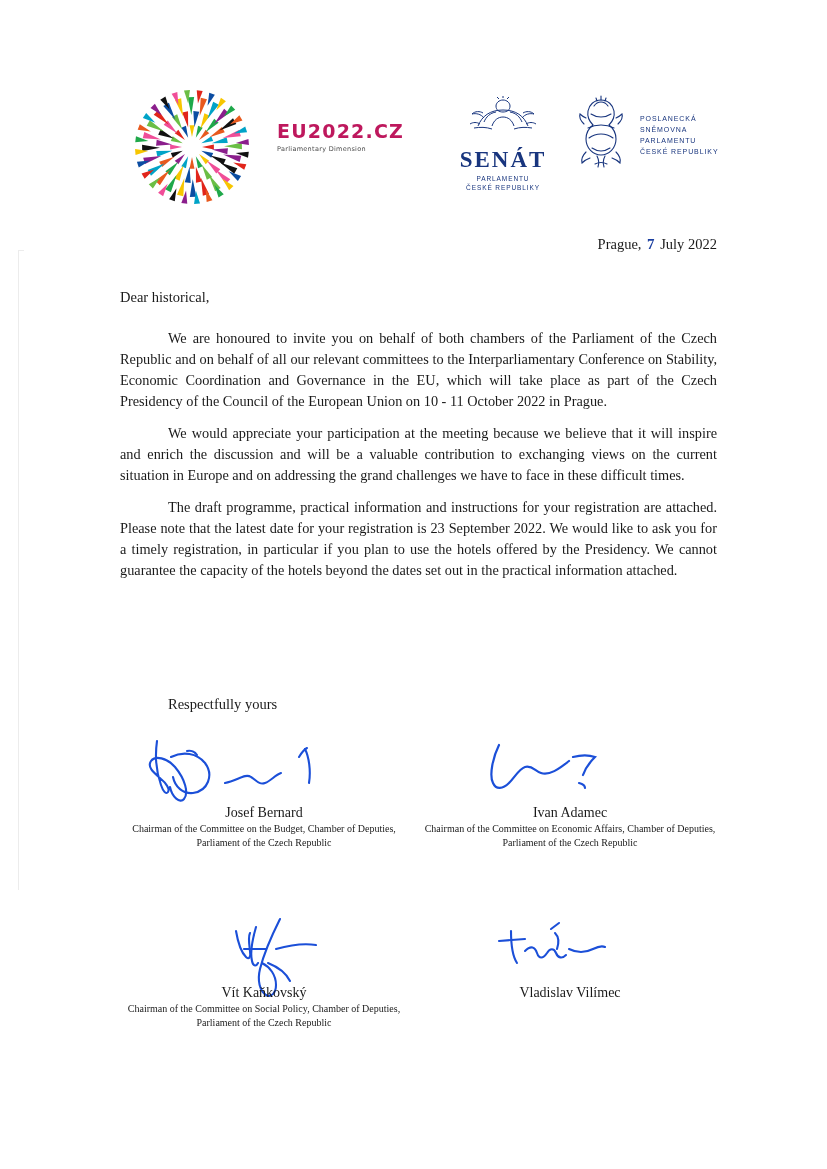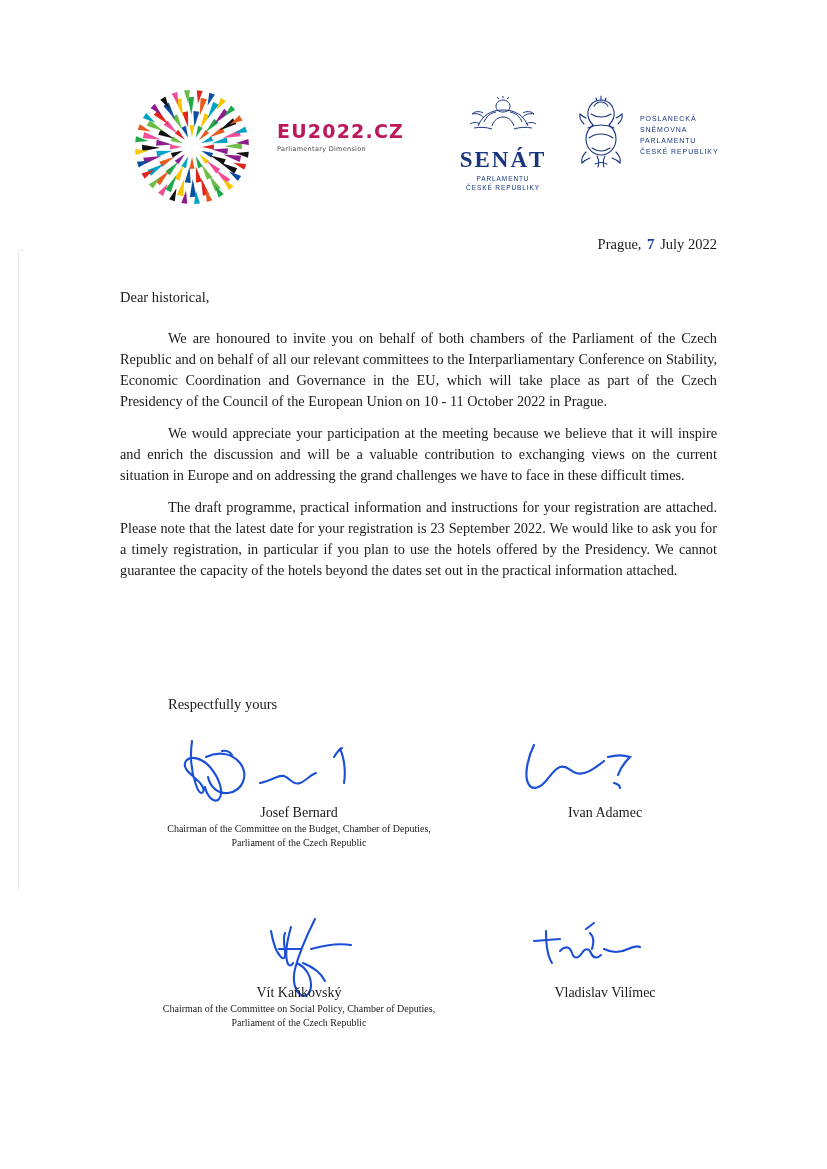--- a/index.html
+++ b/index.html
@@ -177,21 +177,20 @@
   .sig-grid {
     position: absolute;
     left: 0;
     right: 0;
     top: 735px;
   }
   .sig-cell {
     position: absolute;
     width: 300px;
     text-align: center;
-    margin-left: 35px;
   }
   .sig-col-left { left: 114px; }
   .sig-col-right { left: 420px; }
   .sig-row-1 { top: 0; }
   .sig-row-2 { top: 180px; }
 
   .sig-ink {
     height: 78px;
     position: relative;
   }
@@ -421,20 +420,21 @@
       <div class="sig-ink">
         <svg width="230" height="78" viewBox="0 0 230 78" aria-hidden="true">
           <g fill="none" stroke="#1b4fd8" stroke-width="2.2" stroke-linecap="round">
             <path d="M44 10 c-6 12 -10 30 -6 38 c3 7 10 6 16 0 c6 -6 10 -14 16 -16 c7 -2 10 4 16 6 c8 3 18 -4 28 -12"></path>
             <path d="M118 22 c8 -2 16 -2 22 0 c-6 6 -10 12 -12 18"></path>
             <path d="M124 48 c4 1 6 3 6 5"></path>
           </g>
         </svg>
       </div>
       <div class="sig-name">Ivan Adamec</div>
+      <div class="sig-role">Chairman of the Committee on Economic Affairs, Chamber of Deputies, Parliament of the Czech Republic</div>
     </div>
 
     <div class="sig-cell sig-col-left sig-row-2">
       <div class="sig-ink">
         <svg width="240" height="90" viewBox="0 0 240 90" aria-hidden="true">
           <g fill="none" stroke="#1b4fd8" stroke-width="2.1" stroke-linecap="round">
             <path d="M92 16 c2 12 6 22 10 26 c3 3 5 0 4 -6 c-1 -8 -2 -14 0 -18"></path>
             <path d="M112 12 c-4 14 -6 26 -4 34 c1 5 4 6 6 2"></path>
             <path d="M100 34 l22 0"></path>
             <path d="M136 4 c-8 16 -16 34 -20 50 c-3 12 0 22 6 26 c5 3 10 -2 10 -10 c0 -10 -6 -18 -14 -22"></path>

